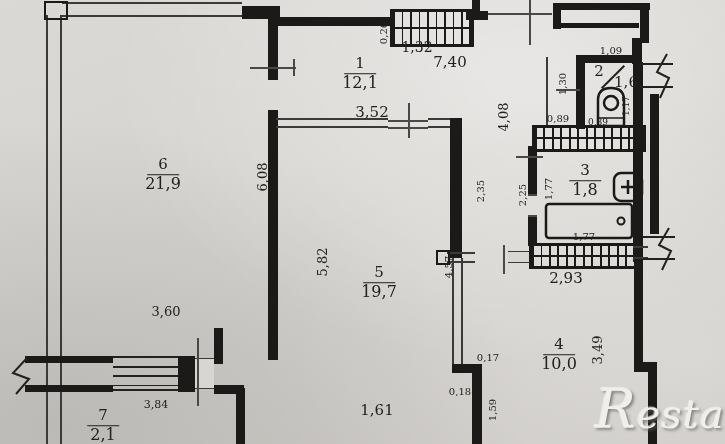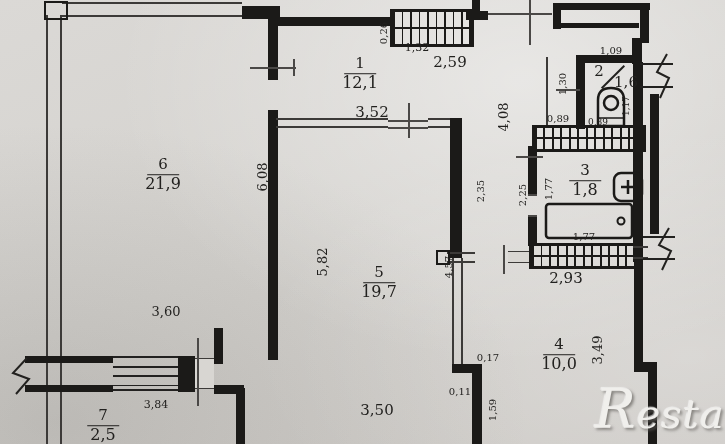--- a/index.html
+++ b/index.html
@@ -159,50 +159,50 @@
   <div class="room" style="left:585px;top:181px">
     <span class="rnum">3</span>
     <span class="rarea">1,8</span>
   </div>
   <div class="room" style="left:559px;top:355px">
     <span class="rnum">4</span>
     <span class="rarea">10,0</span>
   </div>
   <div class="room" style="left:103px;top:426px">
     <span class="rnum">7</span>
-    <span class="rarea">2,5</span>
+    <span class="rarea">2,1</span>
   </div>
 
   <span class="lbl" style="left:599px;top:71px;font-size:15px">2</span>
   <div class="slash" style="left:613px;top:77px"></div>
   <span class="lbl" style="left:626px;top:82px;font-size:15px">1,6</span>
 
-  <span class="lbl" style="left:450px;top:62px;font-size:15px">2,59</span>
-  <span class="lbl" style="left:417px;top:47px;font-size:11px">1,32</span>
+  <span class="lbl" style="left:450px;top:62px;font-size:15px">7,40</span>
+  <span class="lbl" style="left:417px;top:47px;font-size:14px">1,32</span>
   <span class="lblv" style="left:383px;top:33px;font-size:10px">0,26</span>
   <span class="lbl" style="left:372px;top:112px;font-size:15px">3,52</span>
   <span class="lbl" style="left:611px;top:50px;font-size:10px">1,09</span>
   <span class="lblv" style="left:562px;top:84px;font-size:10px">1,30</span>
   <span class="lbl" style="left:558px;top:118px;font-size:10px">0,89</span>
   <span class="lbl" style="left:598px;top:122px;font-size:9px">0,89</span>
   <span class="lblv" style="left:626px;top:106px;font-size:9px">1,17</span>
   <span class="lblv" style="left:503px;top:117px;font-size:13px">4,08</span>
   <span class="lblv" style="left:548px;top:189px;font-size:10px">1,77</span>
   <span class="lblv" style="left:522px;top:195px;font-size:10px">2,25</span>
   <span class="lbl" style="left:584px;top:236px;font-size:10px">1,77</span>
   <span class="lbl" style="left:566px;top:278px;font-size:15px">2,93</span>
   <span class="lblv" style="left:480px;top:191px;font-size:10px">2,35</span>
   <span class="lblv" style="left:448px;top:267px;font-size:10px">4,57</span>
   <span class="lblv" style="left:262px;top:177px;font-size:13px">6,08</span>
   <span class="lblv" style="left:322px;top:262px;font-size:13px">5,82</span>
   <span class="lbl" style="left:166px;top:311px;font-size:13px">3,60</span>
   <span class="lbl" style="left:156px;top:404px;font-size:11px">3,84</span>
-  <span class="lbl" style="left:377px;top:410px;font-size:15px">3,50</span>
+  <span class="lbl" style="left:377px;top:410px;font-size:15px">1,61</span>
   <span class="lbl" style="left:488px;top:357px;font-size:10px">0,17</span>
-  <span class="lbl" style="left:460px;top:391px;font-size:10px">0,11</span>
+  <span class="lbl" style="left:460px;top:391px;font-size:10px">0,18</span>
   <span class="lblv" style="left:492px;top:410px;font-size:10px">1,59</span>
   <span class="lblv" style="left:597px;top:350px;font-size:13px">3,49</span>
 
   <div class="watermark">
     <span class="wm-r">R</span><span class="wm-rest">estate</span>
   </div>
 
 </div>
 
 </body></html>

